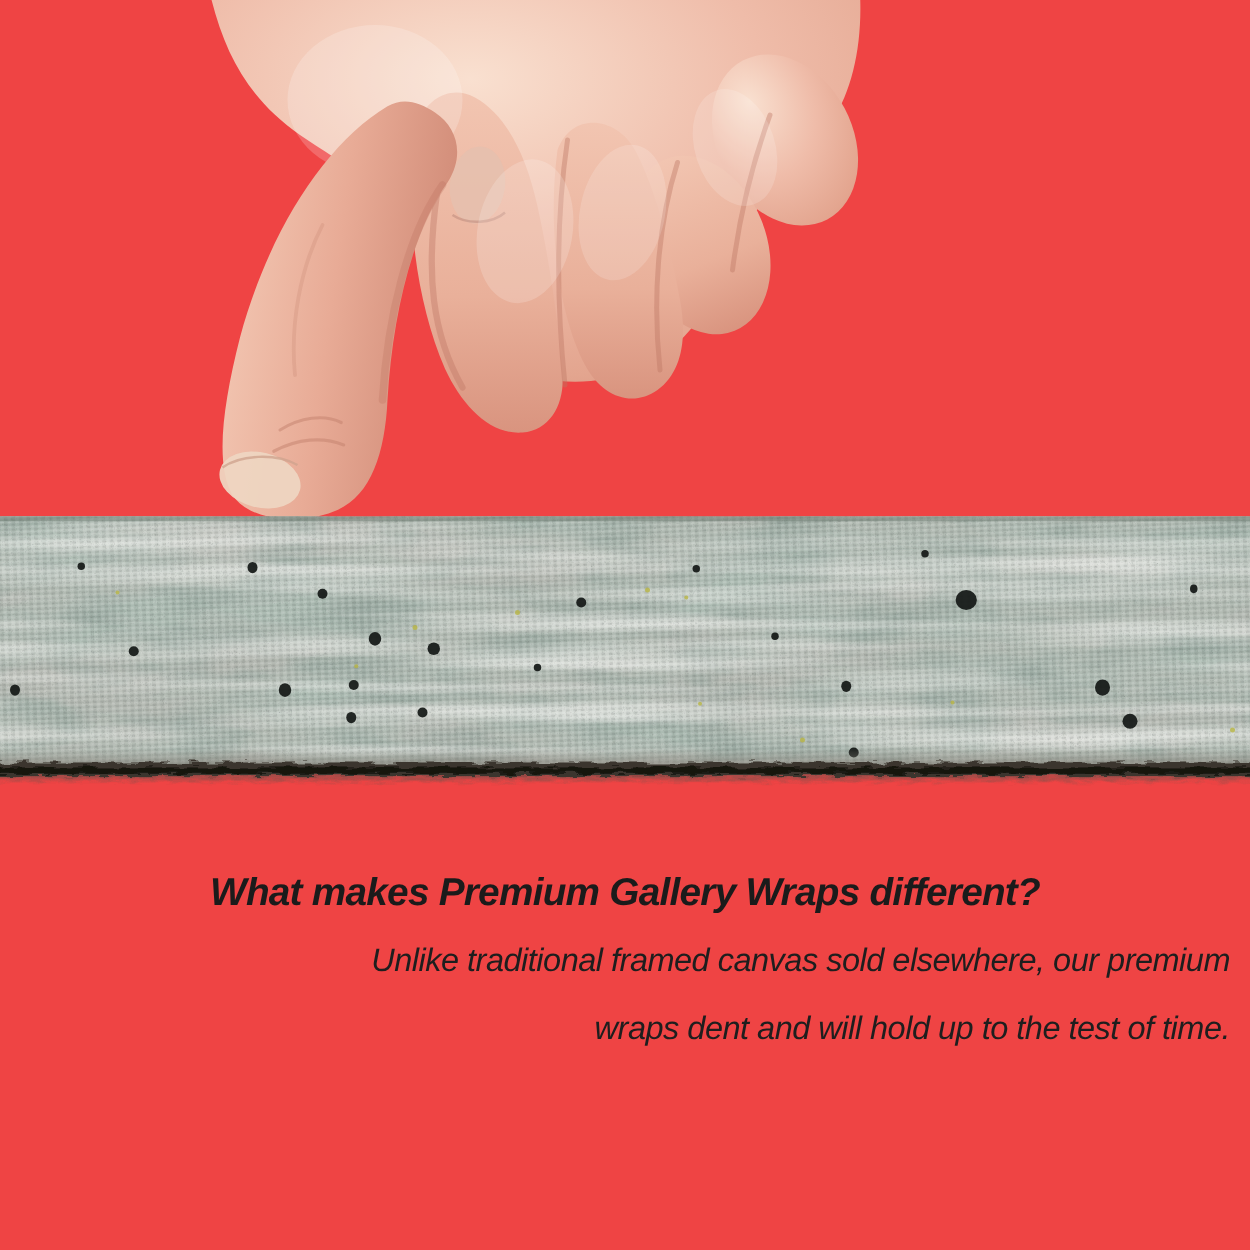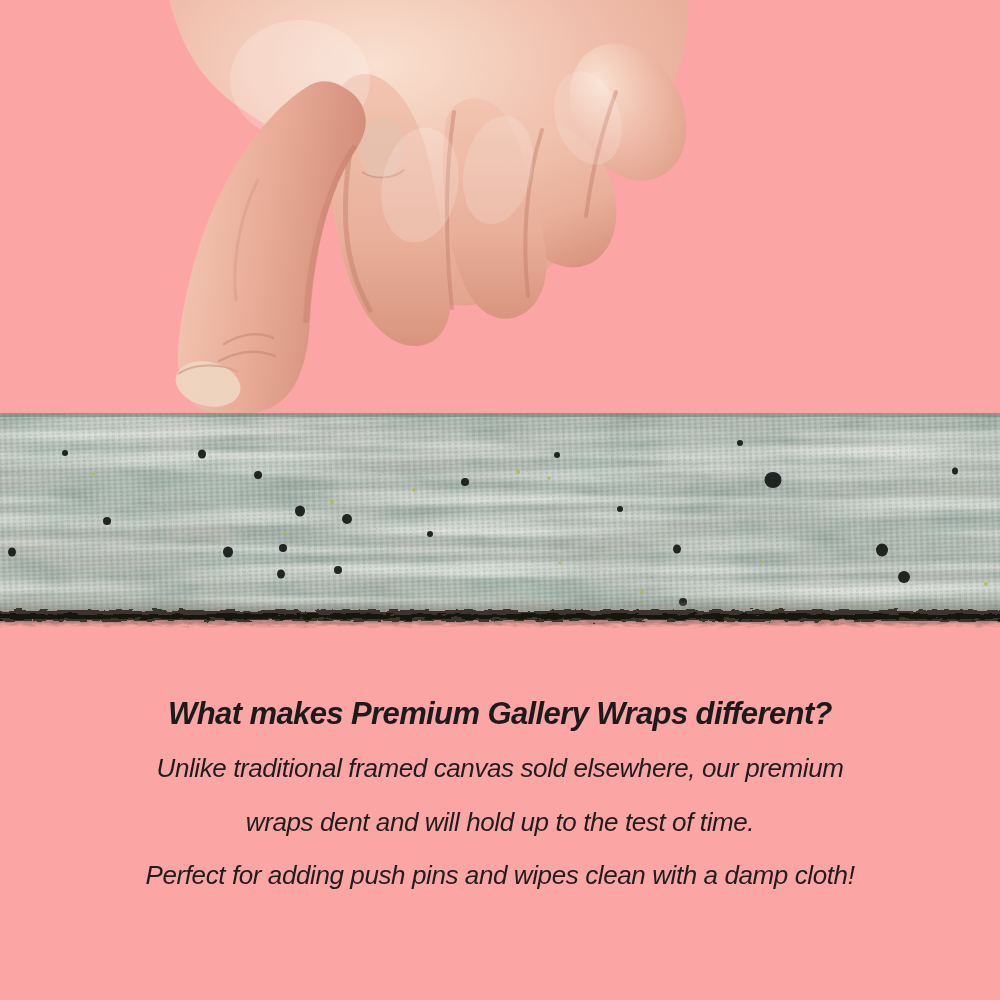--- a/index.html
+++ b/index.html
@@ -1,33 +1,33 @@
 <!DOCTYPE html>
 <html><head>
 <meta charset="utf-8">
 <style>
   html,body{margin:0;padding:0;background:#ffffff;}
   .stage{
-    position:relative;width:1000px;height:1000px;background:#fca5a5;
+    position:relative;width:1000px;height:1000px;background:#ef4444;
     overflow:hidden;font-family:"Liberation Sans",sans-serif;
   }
   .photo-area{position:absolute;top:0;left:0;width:1000px;height:415px;}
   .band-area{position:absolute;top:413px;left:0;width:1000px;height:222px;}
   .photo-area svg,.band-area svg{display:block;}
   .copy{
     position:absolute;top:694px;left:0;width:1000px;text-align:center;
     color:#1e1e1e;
   }
   .copy h1{
     margin:0 0 11px 0;font-size:31px;line-height:40px;font-weight:700;
     font-style:italic;letter-spacing:-0.6px;color:#1b1b1b;white-space:nowrap;
   }
   .copy p{
     margin:16px;font-size:26px;line-height:37.5px;font-weight:400;
-    font-style:italic;letter-spacing:-0.4px;color:#1e1e1e;white-space:nowrap;
+    font-style:italic;letter-spacing:-0.4px;color:#1e1e1e;white-space:nowrap;text-align:right;
   }
 </style>
 </head>
 <body>
 
 <div class="stage">
 
   <div class="photo-area">
     <svg width="1000" height="415" viewBox="0 0 1000 415">
       <defs>
@@ -211,16 +211,15 @@
           <rect x="-10" y="208" width="1020" height="6" fill="url(#fray)"></rect>
         </g>
       </g>
     </svg>
   </div>
 
   <div class="copy">
     <h1>What makes Premium Gallery Wraps different?</h1>
     <p>Unlike traditional framed canvas sold elsewhere, our premium</p>
     <p>wraps dent and will hold up to the test of time.</p>
-    <p>Perfect for adding push pins and wipes clean with a damp cloth!</p>
   </div>
 
 </div>
 
 </body></html>

